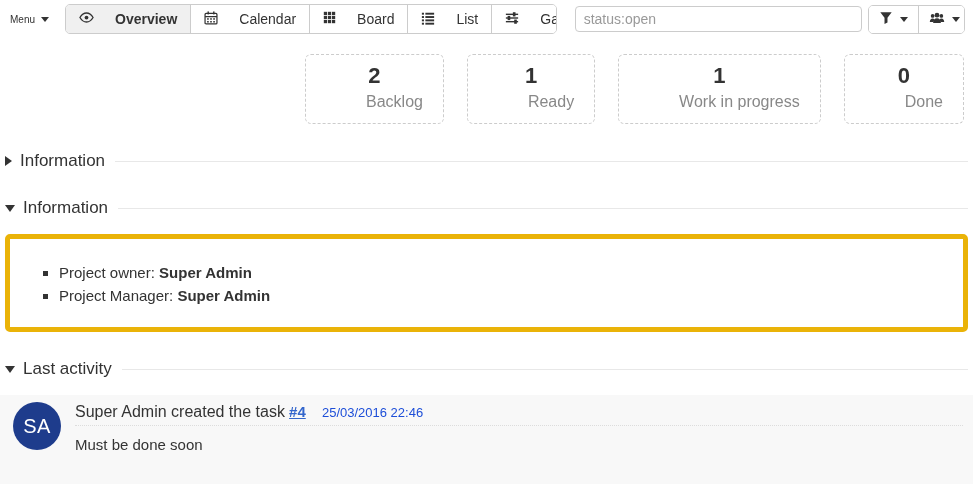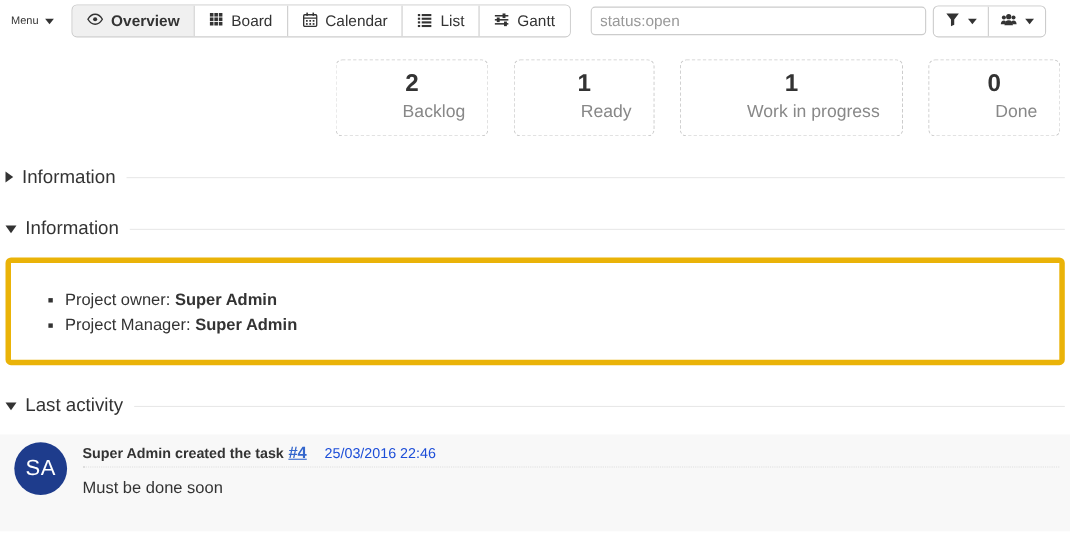--- a/index.html
+++ b/index.html
@@ -10,21 +10,21 @@
     font-family:"Liberation Sans", sans-serif;
     font-size:15px;
   }
   .page { padding:0 5px; }
 
   
   .toolbar { display:flex; align-items:center; padding:4px 3px 0 3px; height:34px; }
   .menu-dd { display:inline-flex; align-items:center; gap:6px; font-size:10px; color:#333; cursor:pointer; padding:4px 2px; }
   .caret { width:0; height:0; border-left:4px solid transparent; border-right:4px solid transparent; border-top:5px solid #333; display:inline-block; }
   .view-switcher { display:inline-flex; margin-left:14px; border:1px solid #ccc; border-radius:5px; overflow:hidden; background:#fff; }
-  .view-btn { display:inline-flex; align-items:center; gap:7px; padding:5px 13px; font-size:14px; color:#333; background:#fff; border:none; border-left:1px solid #ccc; cursor:pointer; font-family:inherit; }
+  .view-btn { display:inline-flex; align-items:center; gap:21px; padding:5px 13px; font-size:14px; color:#333; background:#fff; border:none; border-left:1px solid #ccc; cursor:pointer; font-family:inherit; }
   .view-btn:first-child { border-left:none; }
   .view-btn.active { background:#f0f0f0; font-weight:bold; }
   .view-btn svg { flex:none; }
   .search-box { margin-left:18px; width:305px; height:26px; border:1px solid #ccc; border-radius:4px; padding:0 8px; font-size:14px; color:#999; font-family:inherit; outline:none; }
   .filter-group { display:inline-flex; margin-left:6px; border:1px solid #ccc; border-radius:5px; overflow:hidden; background:#fff; }
   .dd-btn { display:inline-flex; align-items:center; gap:7px; padding:5px 10px; background:#fff; border:none; border-left:1px solid #ccc; cursor:pointer; color:#333; }
   .dd-btn:first-child { border-left:none; }
 
   
   .summary { display:flex; justify-content:space-between; margin:20px 4px 0 300px; }
@@ -42,21 +42,21 @@
   .info-panel { margin-top:16px; border:5px solid #eab308; border-radius:5px; padding:22px 19px 20px; background:#fff; }
   .info-list { margin:0; padding-left:30px; list-style-type:square; }
   .info-list li { line-height:23px; font-size:15px; color:#333; }
   .info-list strong { font-weight:bold; }
 
   
   .activity-block { margin:16px -5px 0; background:#f8f8f8; padding:7px 10px 30px 13px; min-height:70px; display:flex; }
   .avatar { width:48px; height:48px; border-radius:50%; background:#1e3c8c; color:#fff; font-size:20px; display:flex; align-items:center; justify-content:center; flex:none; letter-spacing:0.5px; }
   .activity-content { flex:1; margin-left:14px; min-width:0; }
   .activity-title-row { border-bottom:1px dotted #ddd; padding-bottom:3px; line-height:19px; }
-  .activity-title { font-weight:bold; font-size:13px; color:#333; }
+  .activity-title { font-weight:normal; font-size:16px; color:#333; }
   .task-link { color:#36c; text-decoration:underline; font-weight:bold; font-size:15px; }
   .timestamp { color:#1d4ed8; font-size:13px; margin-left:12px; }
   .activity-desc { margin-top:9px; font-size:15px; color:#333; line-height:19px; }
 
   .icon { color:#333; }
 </style>
 </head>
 <body>
 
 <div class="page">
@@ -69,57 +69,57 @@
 
     <div class="view-switcher">
       <button class="view-btn active">
         <span class="icon">
           <svg width="15" height="15" viewBox="0 0 16 16">
               <path d="M1 8 C3 4.6 5.4 3.2 8 3.2 C10.6 3.2 13 4.6 15 8 C13 11.4 10.6 12.8 8 12.8 C5.4 12.8 3 11.4 1 8 Z" fill="none" stroke="currentColor" stroke-width="1.4"></path>
               <circle cx="8" cy="8" r="2" fill="currentColor"></circle>
             </svg>
         </span>
         <span>Overview</span>
+      </button>
+      <button class="view-btn">
+        <span class="icon">
+          <svg width="14" height="14" viewBox="0 0 16 16">
+              <rect x="1.2" y="2.8" width="13.6" height="12" rx="1.2" fill="none" stroke="currentColor" stroke-width="1.4"></rect>
+              <line x1="1.2" y1="6.3" x2="14.8" y2="6.3" stroke="currentColor" stroke-width="1.4"></line>
+              <rect x="4" y="0.5" width="1.6" height="3.4" fill="currentColor"></rect>
+              <rect x="10.4" y="0.5" width="1.6" height="3.4" fill="currentColor"></rect>
+              <g fill="currentColor">
+                <rect x="3.6" y="8.2" width="1.8" height="1.8"></rect>
+                <rect x="7.1" y="8.2" width="1.8" height="1.8"></rect>
+                <rect x="10.6" y="8.2" width="1.8" height="1.8"></rect>
+                <rect x="3.6" y="11.4" width="1.8" height="1.8"></rect>
+                <rect x="7.1" y="11.4" width="1.8" height="1.8"></rect>
+                <rect x="10.6" y="11.4" width="1.8" height="1.8"></rect>
+              </g>
+            </svg>
+        </span>
+        <span>Calendar</span>
       </button>
       <button class="view-btn">
         <span class="icon">
           <svg width="13" height="13" viewBox="0 0 16 16">
               <g fill="currentColor">
                 <rect x="1" y="1" width="4" height="4"></rect>
                 <rect x="6" y="1" width="4" height="4"></rect>
                 <rect x="11" y="1" width="4" height="4"></rect>
                 <rect x="1" y="6" width="4" height="4"></rect>
                 <rect x="6" y="6" width="4" height="4"></rect>
                 <rect x="11" y="6" width="4" height="4"></rect>
                 <rect x="1" y="11" width="4" height="4"></rect>
                 <rect x="6" y="11" width="4" height="4"></rect>
                 <rect x="11" y="11" width="4" height="4"></rect>
               </g>
             </svg>
         </span>
         <span>Board</span>
-      </button>
-      <button class="view-btn">
-        <span class="icon">
-          <svg width="14" height="14" viewBox="0 0 16 16">
-              <rect x="1.2" y="2.8" width="13.6" height="12" rx="1.2" fill="none" stroke="currentColor" stroke-width="1.4"></rect>
-              <line x1="1.2" y1="6.3" x2="14.8" y2="6.3" stroke="currentColor" stroke-width="1.4"></line>
-              <rect x="4" y="0.5" width="1.6" height="3.4" fill="currentColor"></rect>
-              <rect x="10.4" y="0.5" width="1.6" height="3.4" fill="currentColor"></rect>
-              <g fill="currentColor">
-                <rect x="3.6" y="8.2" width="1.8" height="1.8"></rect>
-                <rect x="7.1" y="8.2" width="1.8" height="1.8"></rect>
-                <rect x="10.6" y="8.2" width="1.8" height="1.8"></rect>
-                <rect x="3.6" y="11.4" width="1.8" height="1.8"></rect>
-                <rect x="7.1" y="11.4" width="1.8" height="1.8"></rect>
-                <rect x="10.6" y="11.4" width="1.8" height="1.8"></rect>
-              </g>
-            </svg>
-        </span>
-        <span>Calendar</span>
       </button>
       <button class="view-btn">
         <span class="icon">
           <svg width="14" height="14" viewBox="0 0 16 16">
               <g fill="currentColor">
                 <rect x="1" y="2" width="2.4" height="2.2"></rect>
                 <rect x="5" y="2" width="10" height="2.2"></rect>
                 <rect x="1" y="5.8" width="2.4" height="2.2"></rect>
                 <rect x="5" y="5.8" width="10" height="2.2"></rect>
                 <rect x="1" y="9.6" width="2.4" height="2.2"></rect>

